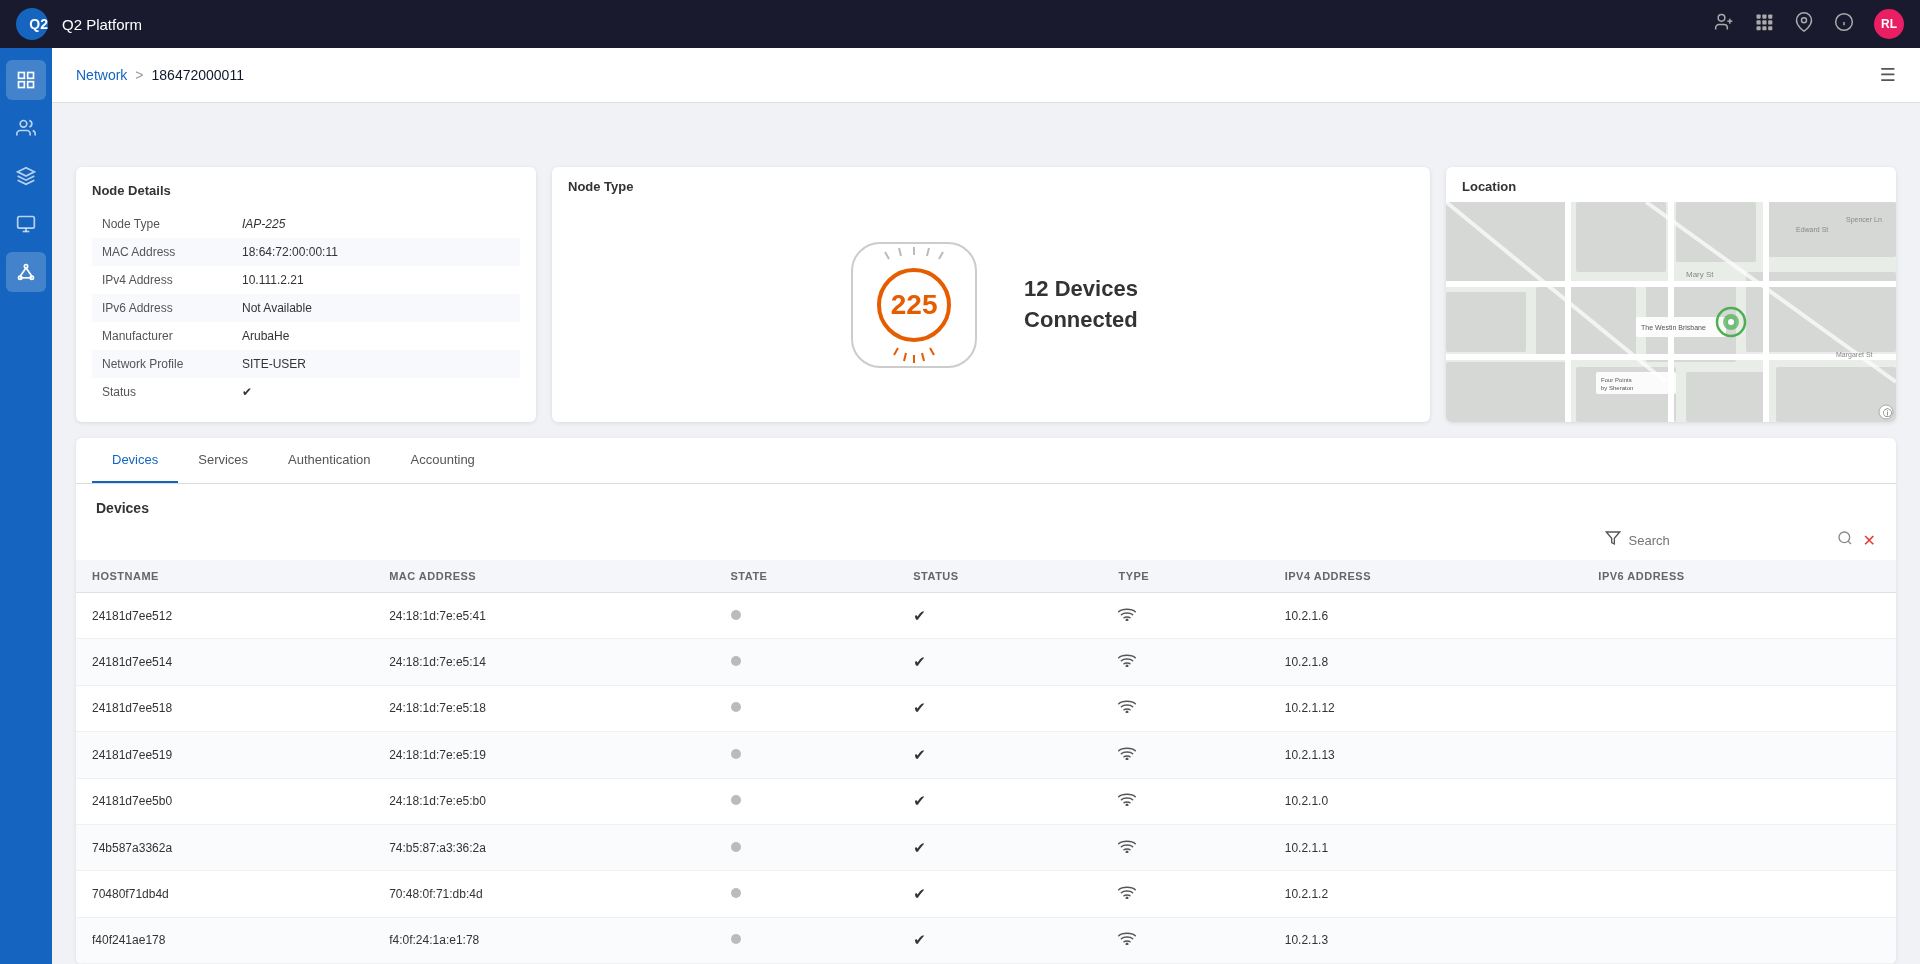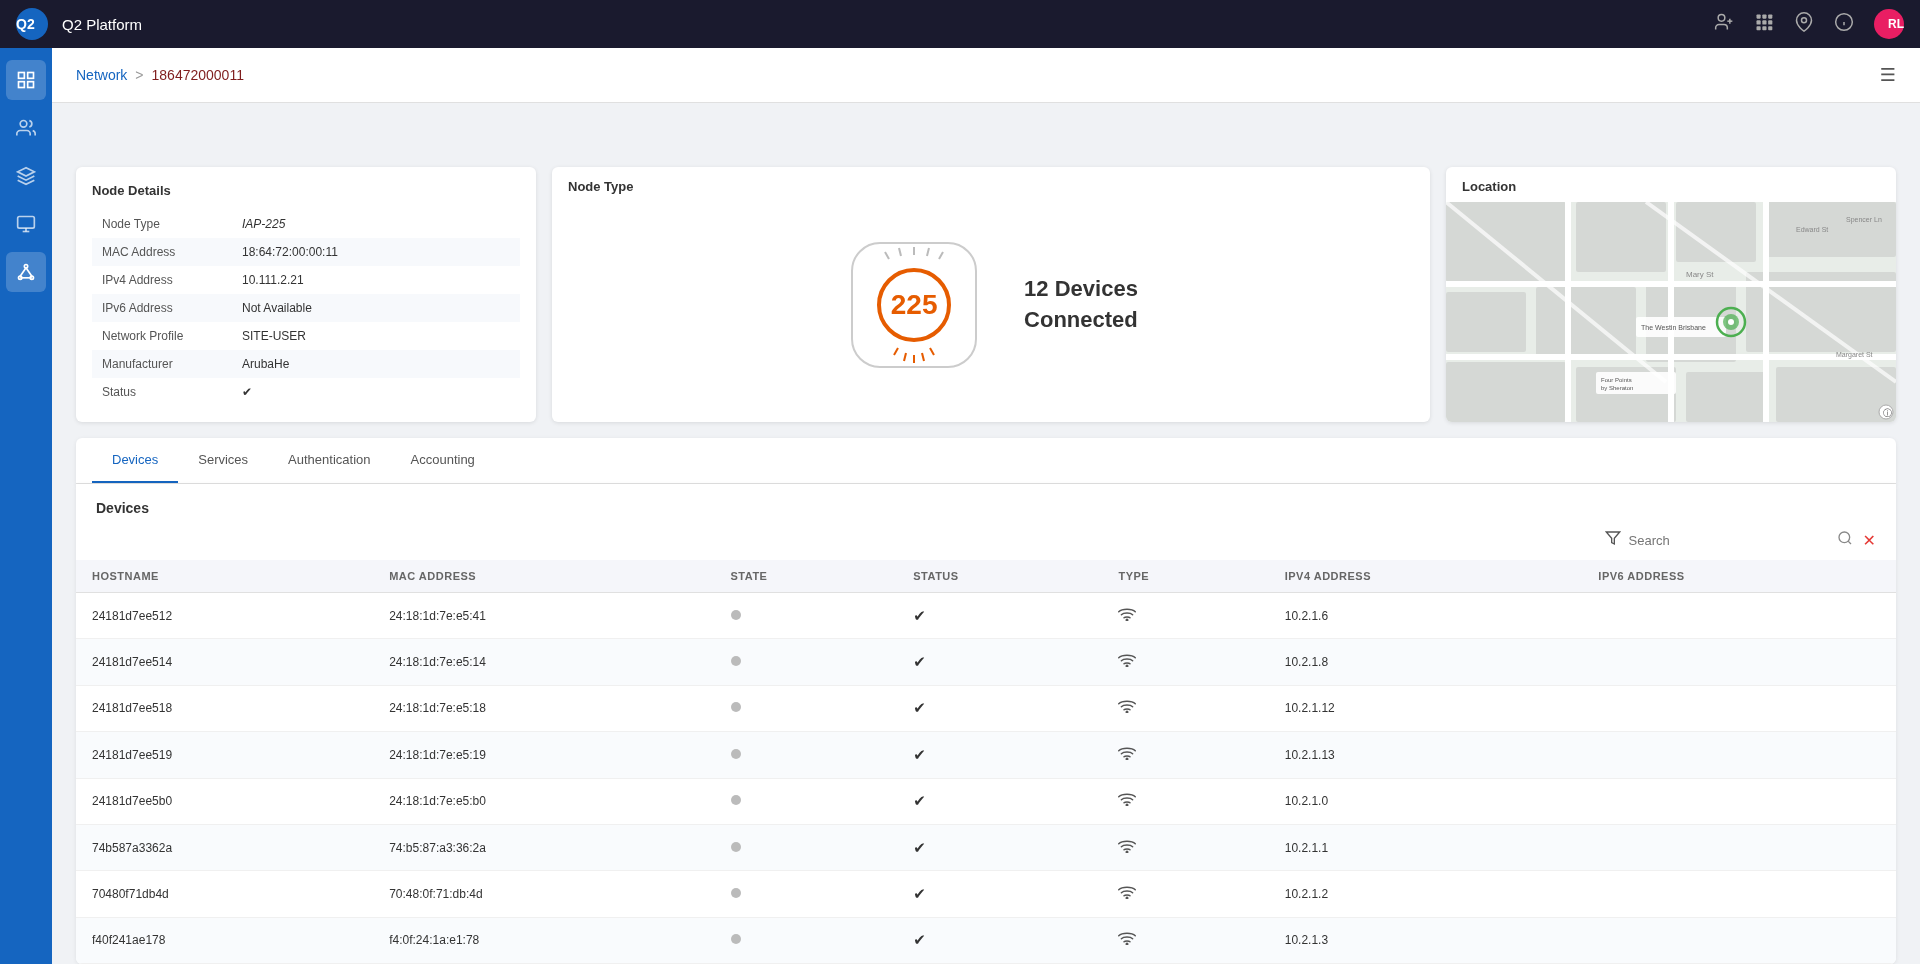--- a/index.html
+++ b/index.html
@@ -12,21 +12,21 @@
       display: flex;
       align-items: center;
       padding: 0 16px;
       flex-shrink: 0;
       z-index: 100;
     }
     .topnav-logo {
       width: 32px; height: 32px;
       background: #1565c0;
       border-radius: 50%;
-      display: flex; align-items: center; justify-content: flex-start;
+      display: flex; align-items: center; justify-content: flex-end;
       color: white; font-weight: bold; font-size: 14px;
       margin-right: 14px;
     }
     .topnav-title {
       color: white;
       font-size: 15px;
       font-weight: 500;
       flex: 1;
     }
     .topnav-icons {
@@ -34,21 +34,21 @@
     }
     .topnav-icon {
       color: #aaa;
       font-size: 18px;
       cursor: pointer;
     }
     .topnav-avatar {
       width: 30px; height: 30px;
       background: #e91e63;
       border-radius: 50%;
-      display: flex; align-items: center; justify-content: flex-end;
+      display: flex; align-items: center; justify-content: center;
       color: white; font-size: 12px; font-weight: bold;
       cursor: pointer;
     }
 
     
     .main-layout {
       display: flex;
       flex: 1;
       overflow: hidden;
     }
@@ -98,21 +98,21 @@
     .breadcrumb-link {
       color: #1565c0;
       font-size: 14px;
       cursor: pointer;
       text-decoration: none;
     }
     .breadcrumb-sep {
       color: #999; font-size: 14px;
     }
     .breadcrumb-current {
-      color: #7f1d1d; font-size: 14px;
+      color: #0f172a; font-size: 14px;
     }
     .breadcrumb-menu {
       color: #555; font-size: 18px; cursor: pointer;
     }
 
     
     .cards-row {
       display: flex;
       gap: 16px;
       padding: 16px 24px;
@@ -452,26 +452,26 @@
               </tr>
               <tr>
                 <td>IPv4 Address</td>
                 <td class="">10.111.2.21</td>
               </tr>
               <tr>
                 <td>IPv6 Address</td>
                 <td class="orange-value">Not Available</td>
               </tr>
               <tr>
+                <td>Manufacturer</td>
+                <td class="">ArubaHe</td>
+              </tr>
+              <tr>
                 <td>Network Profile</td>
                 <td class="">SITE-USER</td>
-              </tr>
-              <tr>
-                <td>Manufacturer</td>
-                <td class="">ArubaHe</td>
               </tr>
               <tr>
                 <td>Status</td>
                 <td class="status-check">✔</td>
               </tr>
             </tbody>
         </table>
       </div>
 
       <div class="card card-node-type" style="position: relative; padding-top: 40px;">

